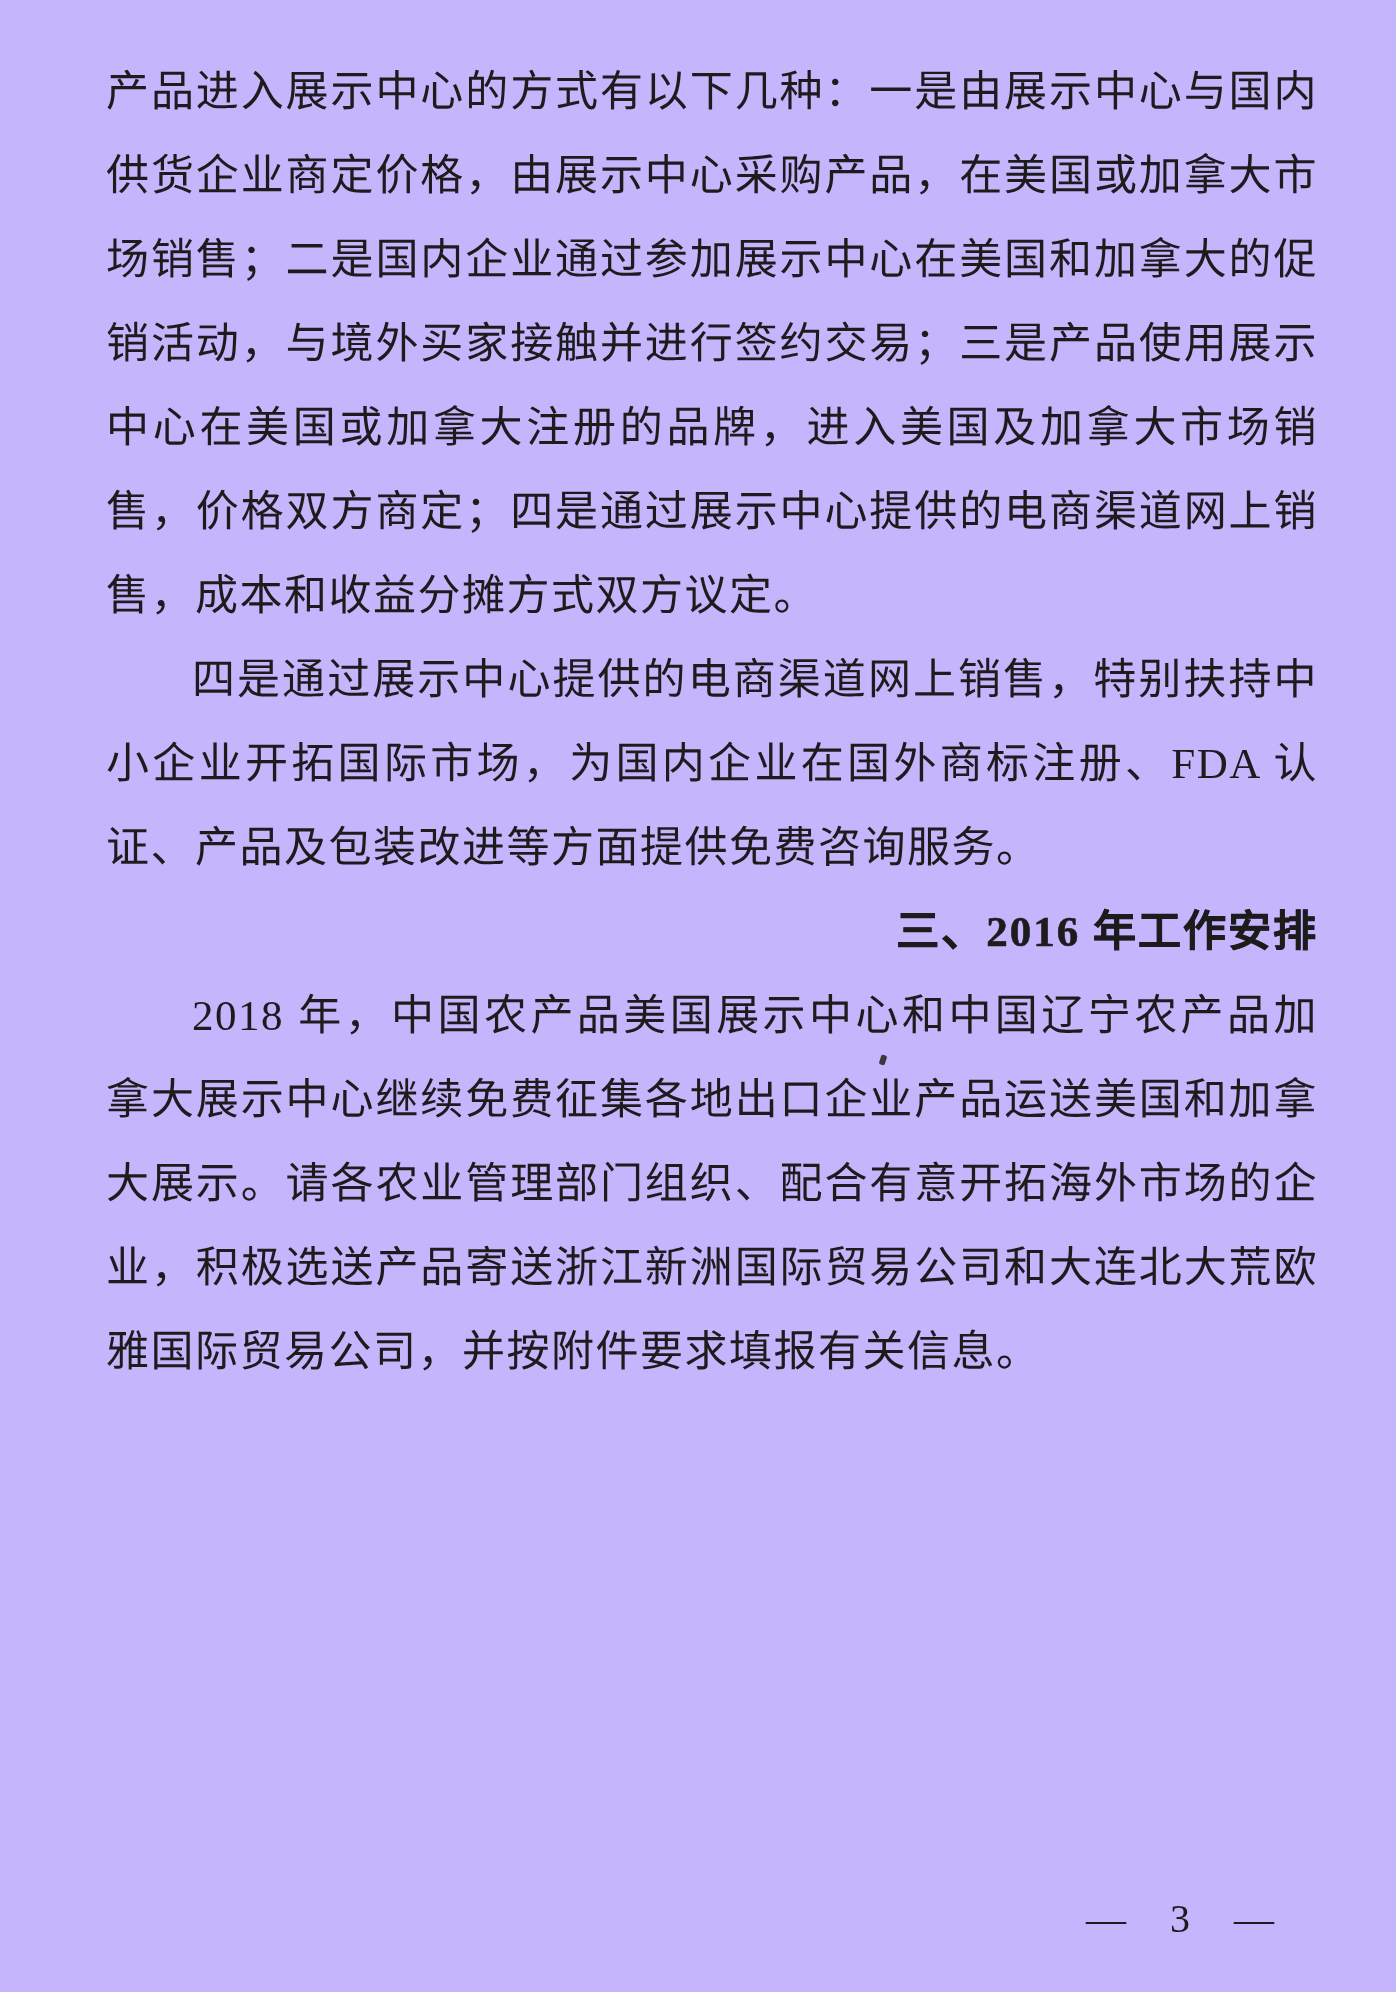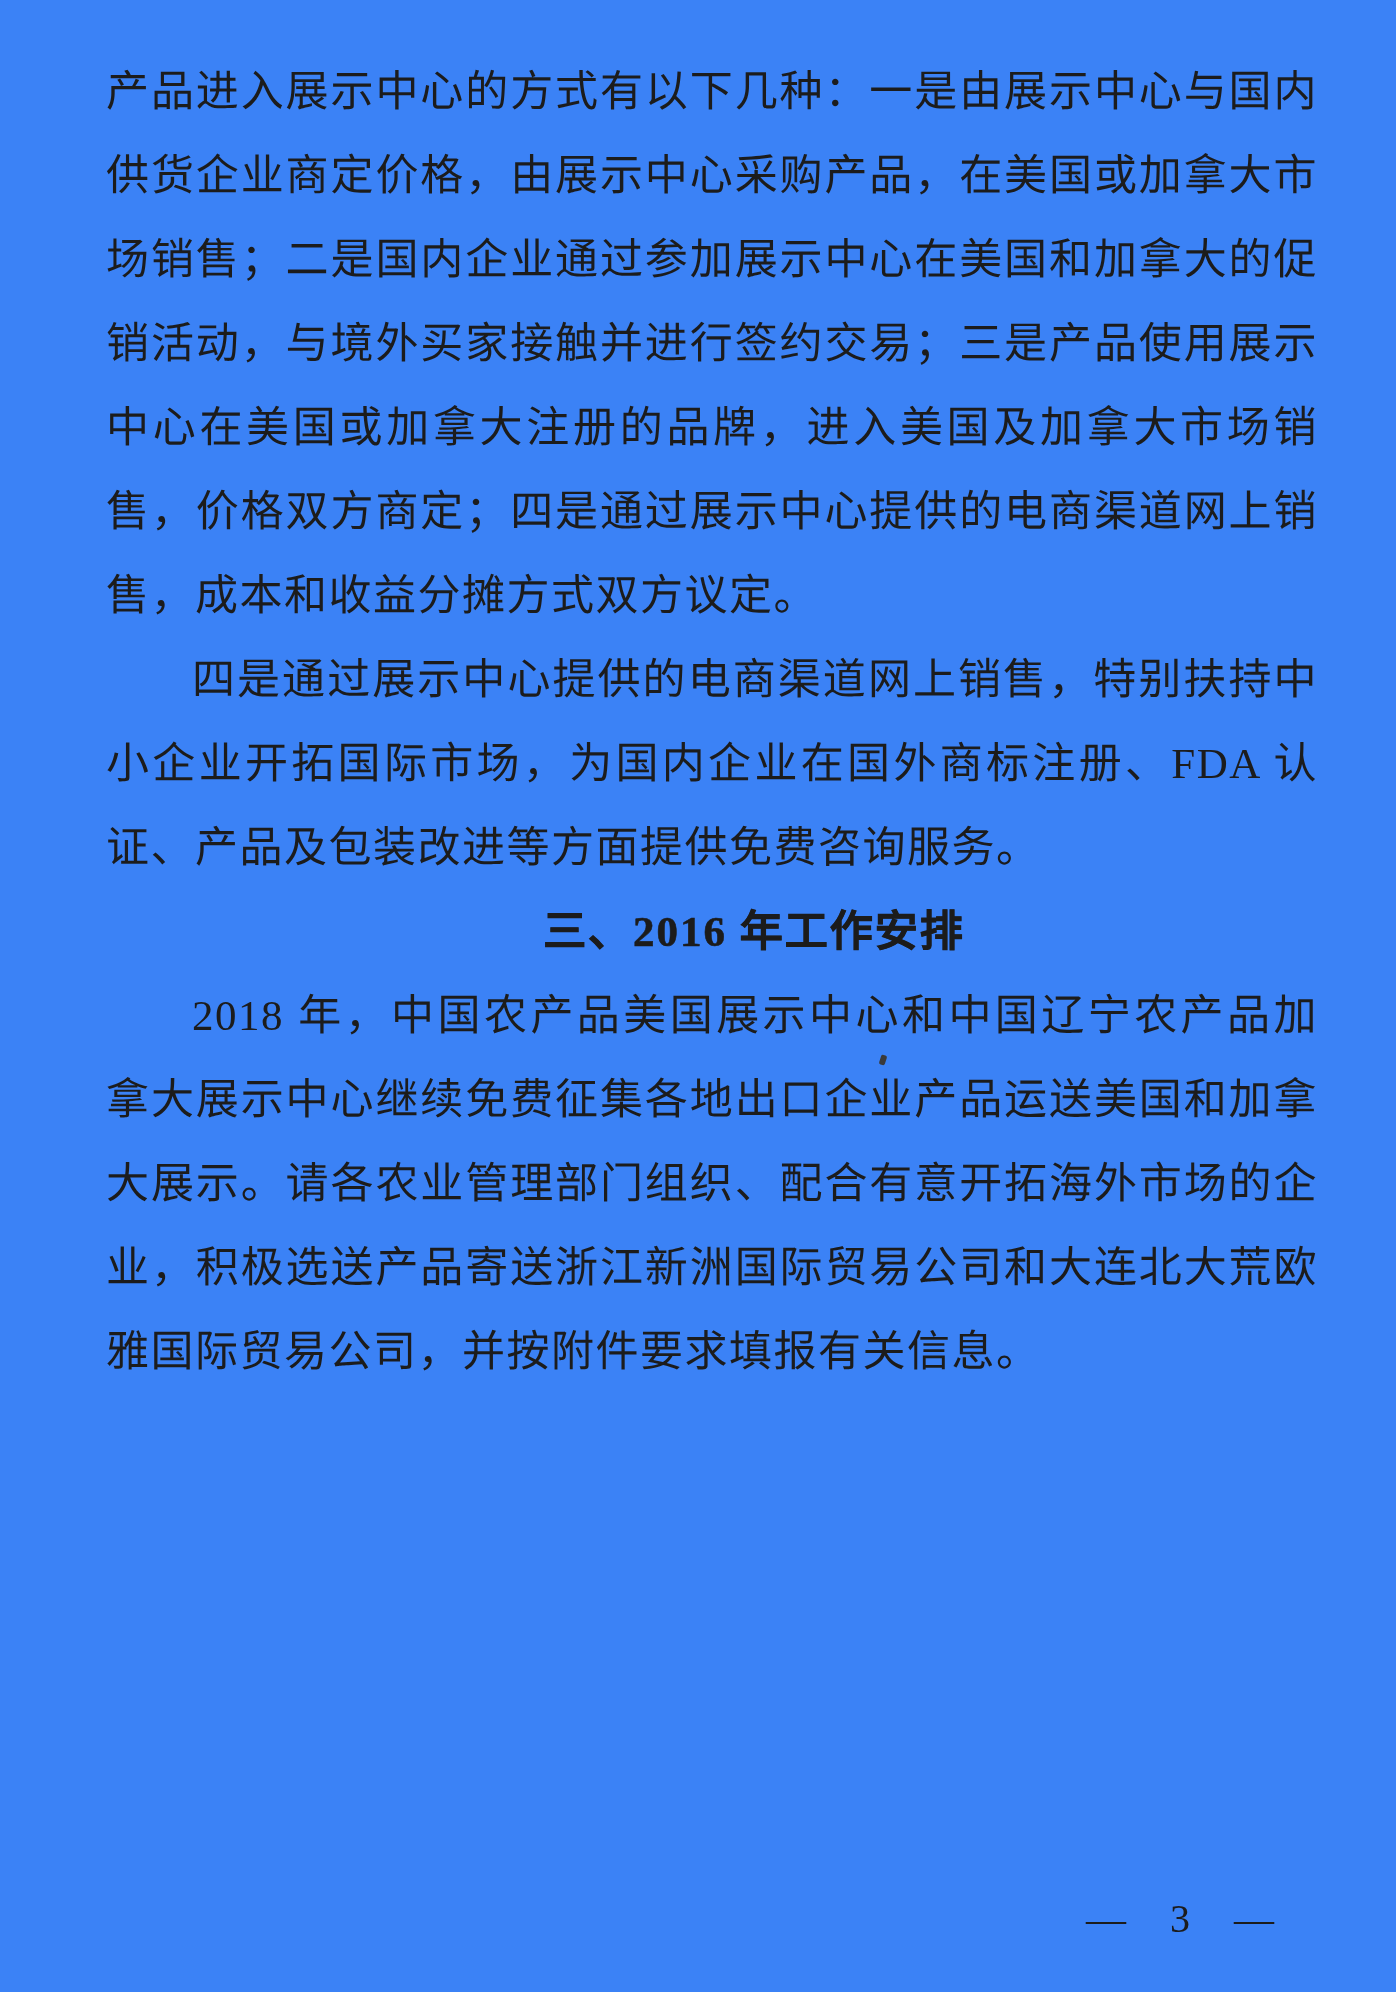--- a/index.html
+++ b/index.html
@@ -4,21 +4,21 @@
 <style>
   html, body {
     margin: 0;
     padding: 0;
     background: #ffffff;
   }
   .page {
     position: relative;
     width: 1396px;
     height: 1992px;
-    background: #3b82f6;
+    background: #c4b5fd;
     overflow: hidden;
     font-family: "Liberation Serif", "DejaVu Serif", serif;
     color: #1c1c1c;
   }
   .content {
     position: absolute;
     left: 106px;
     top: 50px;
     width: 1212px;
   }
@@ -29,21 +29,21 @@
     letter-spacing: 1.5px;
     text-align: justify;
     word-break: break-all;
   }
   .content p.indent {
     text-indent: 86px;
   }
   .content p.heading {
     font-weight: bold;
     text-indent: 84px;
-    text-align: center;
+    text-align: right;
     letter-spacing: 2px;
     -webkit-text-stroke: 0.6px #1c1c1c;
   }
   .page-number {
     position: absolute;
     right: 118px;
     bottom: 50px;
     font-size: 40px;
     letter-spacing: 4px;
     word-spacing: 26px;

